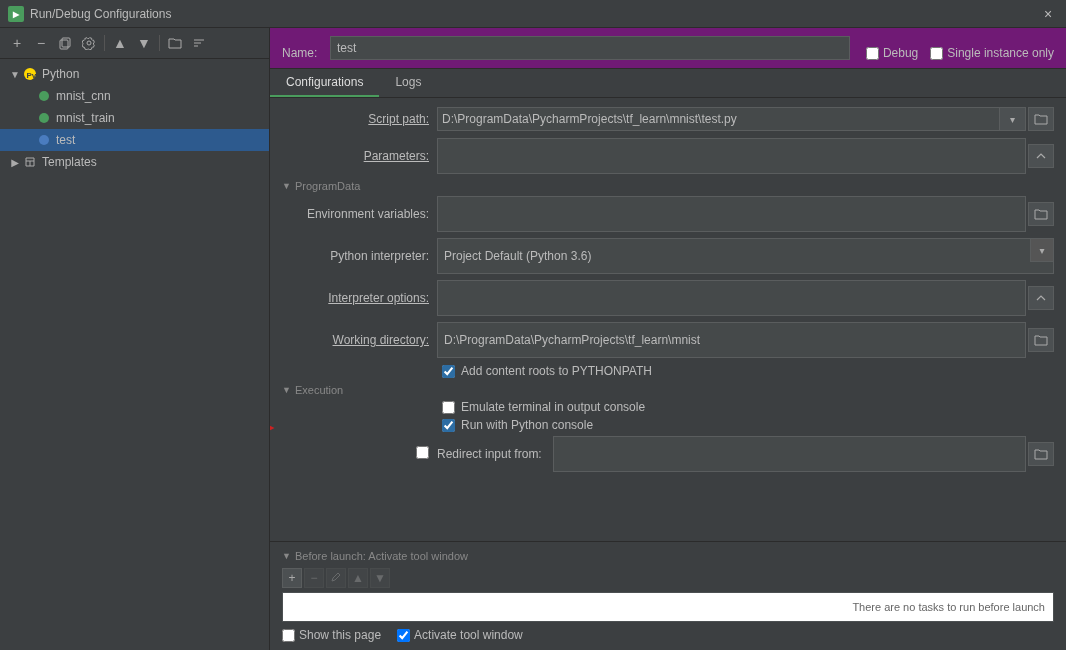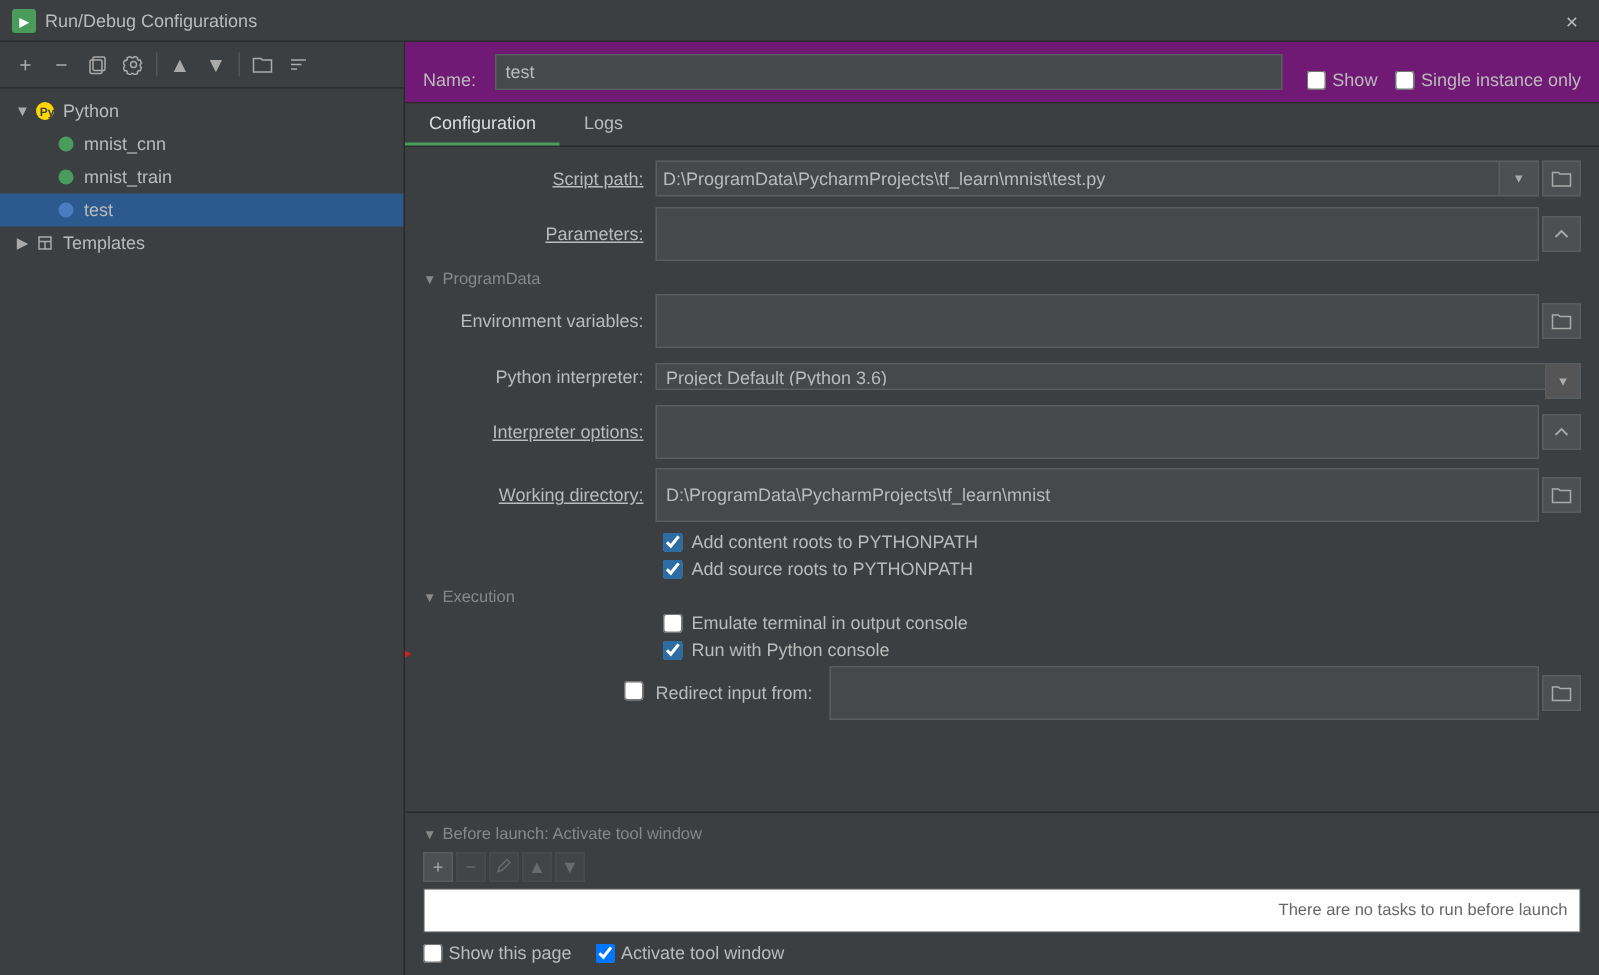--- a/index.html
+++ b/index.html
@@ -222,21 +222,21 @@
       display: flex;
       position: relative;
     }
     .select-wrapper select {
       flex: 1;
       background: #45494a;
       border: 1px solid #5a5d5e;
       color: #bbbbbb;
       padding: 2px 6px;
       font-size: 12px;
-      height: 18px;
+      height: 36px;
       appearance: none;
       cursor: pointer;
     }
     .select-arrow {
       position: absolute;
       right: 0;
       top: 0;
       width: 24px; height: 24px;
       background: #555;
       border: 1px solid #5a5d5e;
@@ -437,31 +437,31 @@
 
   <div class="right-panel-wrapper">
     <div class="right-panel">
 
       <div class="name-row">
         <span class="name-label">Name:</span>
         <input class="name-input" type="text" value="test" style="">
         <div class="header-options">
           <div class="checkbox-row">
             <input type="checkbox" id="share-cb" style="">
-            <label for="share-cb">Show</label>
+            <label for="share-cb">Debug</label>
           </div>
           <div class="checkbox-row">
             <input type="checkbox" id="single-cb" style="">
             <label for="single-cb">Single instance only</label>
           </div>
         </div>
       </div>
 
       <div class="tabs-bar">
-        <div class="tab active">Configuration</div>
+        <div class="tab active">Configurations</div>
         <div class="tab">Logs</div>
       </div>
 
       <div class="config-content">
 
         <div class="form-row">
           <span class="form-label underline">Script path:</span>
           <div class="input-with-btn">
             <div style="display:flex;align-items:center;background:#45494a;border:1px solid #5a5d5e;height:24px;flex:1;">
               <span style="color:#bbbbbb;font-size:12px;padding:0 4px;flex:1;">D:\ProgramData\PycharmProjects\tf_learn\mnist\test.py</span>
@@ -535,24 +535,20 @@
                   <path d="M1 2h4l1 1h7v8H1V2z" stroke="#aaa" stroke-width="1" fill="none"></path>
                 </svg>
             </div>
           </div>
         </div>
 
         <div class="checkbox-line">
           <input type="checkbox" id="acr-cb" checked="" style="">
           <label for="acr-cb">Add content roots to PYTHONPATH</label>
         </div>
-        <div class="checkbox-line">
-          <input type="checkbox" id="asr-cb" checked="" style="">
-          <label for="asr-cb">Add source roots to PYTHONPATH</label>
-        </div>
 
         <div class="section-header">
           <span class="section-arrow">▼</span>
           <span>Execution</span>
         </div>
 
         <div class="checkbox-line">
           <input type="checkbox" id="et-cb" style="">
           <label for="et-cb">Emulate terminal in output console</label>
         </div>

